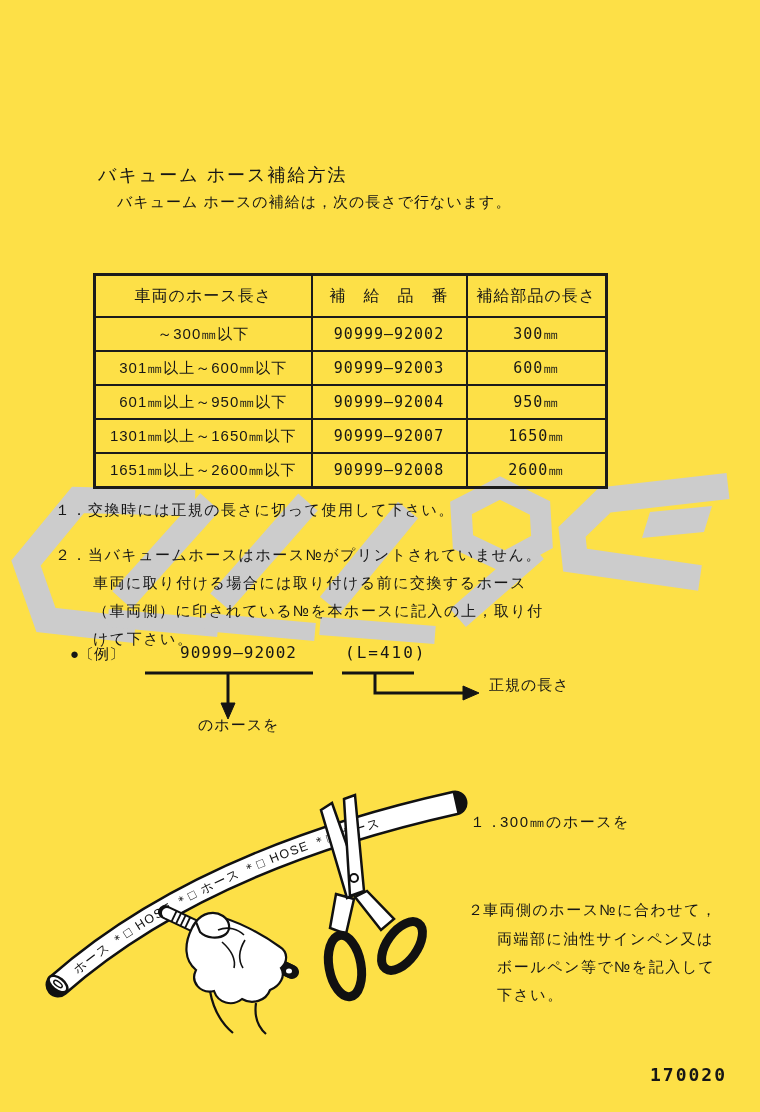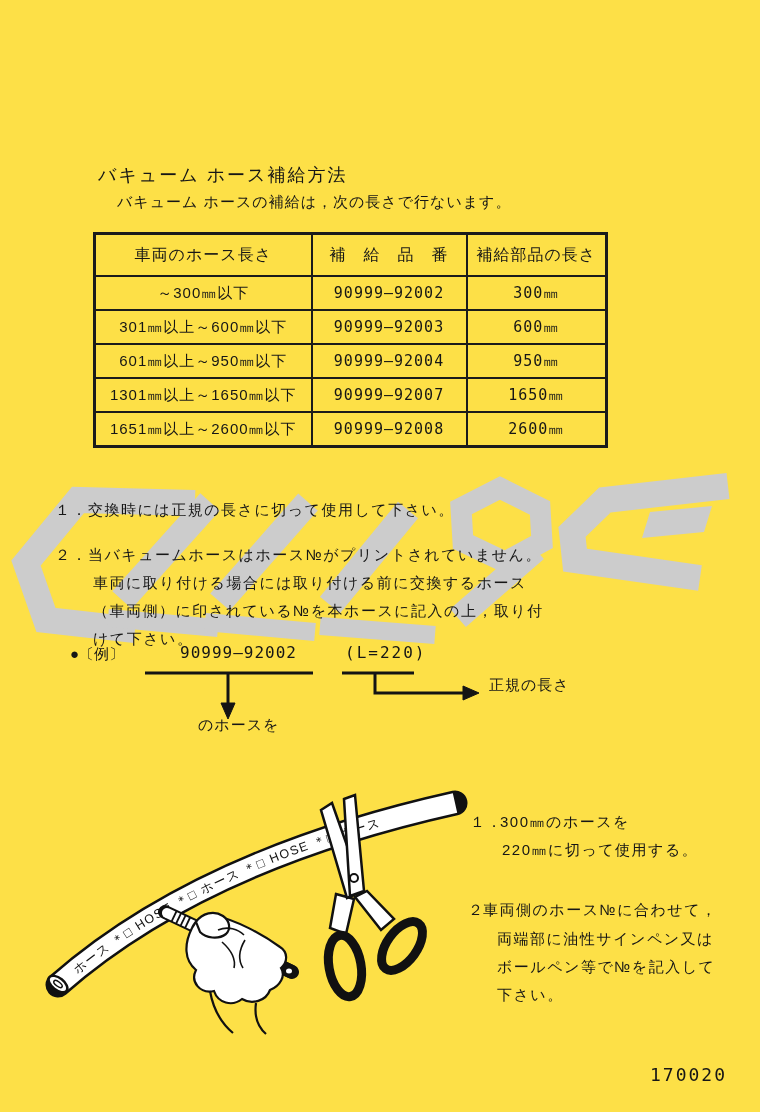--- a/index.html
+++ b/index.html
@@ -11,26 +11,26 @@
   .jp{font-family:"Liberation Sans",sans-serif;color:#161616;}
   .mono{font-family:"DejaVu Sans Mono",monospace;}
   .title{font-size:18px;letter-spacing:2px;}
   .subtitle{font-size:15px;letter-spacing:1px;}
   .bodytext{font-size:15px;letter-spacing:1.5px;line-height:20px;white-space:nowrap;text-align:center;}
   table.parts{
     border-collapse:collapse;table-layout:fixed;
     font-size:15px;color:#161616;
   }
   table.parts,table.parts td,table.parts th{border:2px solid #1b1b1b;}
-  table.parts{border-width:3px;}
+  table.parts{border-width:3px;margin-top:41px;}
   table.parts th{font-weight:normal;font-size:16px;letter-spacing:1px;height:38px;}
   table.parts td{height:30px;text-align:center;letter-spacing:1px;}
   .wm{position:absolute;left:0;top:470px;z-index:0;}
   .content{position:absolute;left:0;top:0;width:100%;height:100%;z-index:1;}
-  .pageno{font-size:18px;font-weight:normal;letter-spacing:2px;}
+  .pageno{font-size:18px;font-weight:bold;letter-spacing:2px;}
 </style>
 </head>
 <body>
 
 <div class="page">
 
   <svg class="wm" width="760" height="195" viewBox="0 0 760 195">
     <g fill="none" stroke="#cccccc" stroke-width="26" stroke-linecap="butt" stroke-linejoin="miter">
       <path d="M195,33 L78,30 L26,93 L46,150 L135,160"></path>
       <path d="M210,32 L122,130"></path>
@@ -94,21 +94,21 @@
       </table>
 
     <div class="abs jp bodytext" style="left:55px;top:500px;">１．交換時には正規の長さに切って使用して下さい。</div>
     <div class="abs jp bodytext" style="left:55px;top:545px;">２．当バキュームホースはホース№がプリントされていません。</div>
     <div class="abs jp bodytext" style="left:93px;top:573px;">車両に取り付ける場合には取り付ける前に交換するホース</div>
     <div class="abs jp bodytext" style="left:93px;top:601px;">（車両側）に印されている№を本ホースに記入の上，取り付</div>
     <div class="abs jp bodytext" style="left:93px;top:629px;">けて下さい。</div>
 
     <div class="abs jp" style="left:70px;top:645px;font-size:15px;">●〔例〕</div>
     <div class="abs mono" style="left:180px;top:643px;font-size:16px;letter-spacing:1px;">90999—92002</div>
-    <div class="abs mono" style="left:345px;top:643px;font-size:16px;letter-spacing:2px;">(L=220)</div>
+    <div class="abs mono" style="left:345px;top:643px;font-size:16px;letter-spacing:2px;">(L=410)</div>
 
     <svg class="abs" style="left:0;top:640px;" width="600" height="110" viewBox="0 0 600 110">
       <g stroke="#141414" stroke-width="3" fill="#141414">
         <line x1="145" y1="33" x2="313" y2="33"></line>
         <line x1="228" y1="33" x2="228" y2="64"></line>
         <polygon points="221,63 235,63 228,79" stroke-width="1"></polygon>
         <line x1="342" y1="33" x2="414" y2="33"></line>
         <polyline points="375,33 375,53 464,53" fill="none"></polyline>
         <polygon points="463,46 463,60 479,53" stroke-width="1"></polygon>
       </g>
@@ -168,21 +168,20 @@
         </g>
         <g fill="none" stroke-width="2.2">
           <path d="M170,209 C173,226 181,241 193,251"></path>
           <path d="M216,221 C214,235 218,245 226,252"></path>
         </g>
       </g>
     </svg>
 
     <div class="abs jp bodytext" style="left:470px;top:812px;">１．</div>
     <div class="abs jp bodytext" style="left:500px;top:812px;">300㎜のホースを</div>
-    <div class="abs jp bodytext" style="left:502px;top:840px;">220㎜に切って使用する。</div>
 
     <div class="abs jp bodytext" style="left:468px;top:900px;">２．</div>
     <div class="abs jp bodytext" style="left:483px;top:900px;">車両側のホース№に合わせて，</div>
     <div class="abs jp bodytext" style="left:497px;top:929px;">両端部に油性サインペン又は</div>
     <div class="abs jp bodytext" style="left:497px;top:957px;">ボールペン等で№を記入して</div>
     <div class="abs jp bodytext" style="left:497px;top:985px;">下さい。</div>
 
     <div class="abs mono pageno" style="left:650px;top:1064px;">170020</div>
   </div>
 </div>

